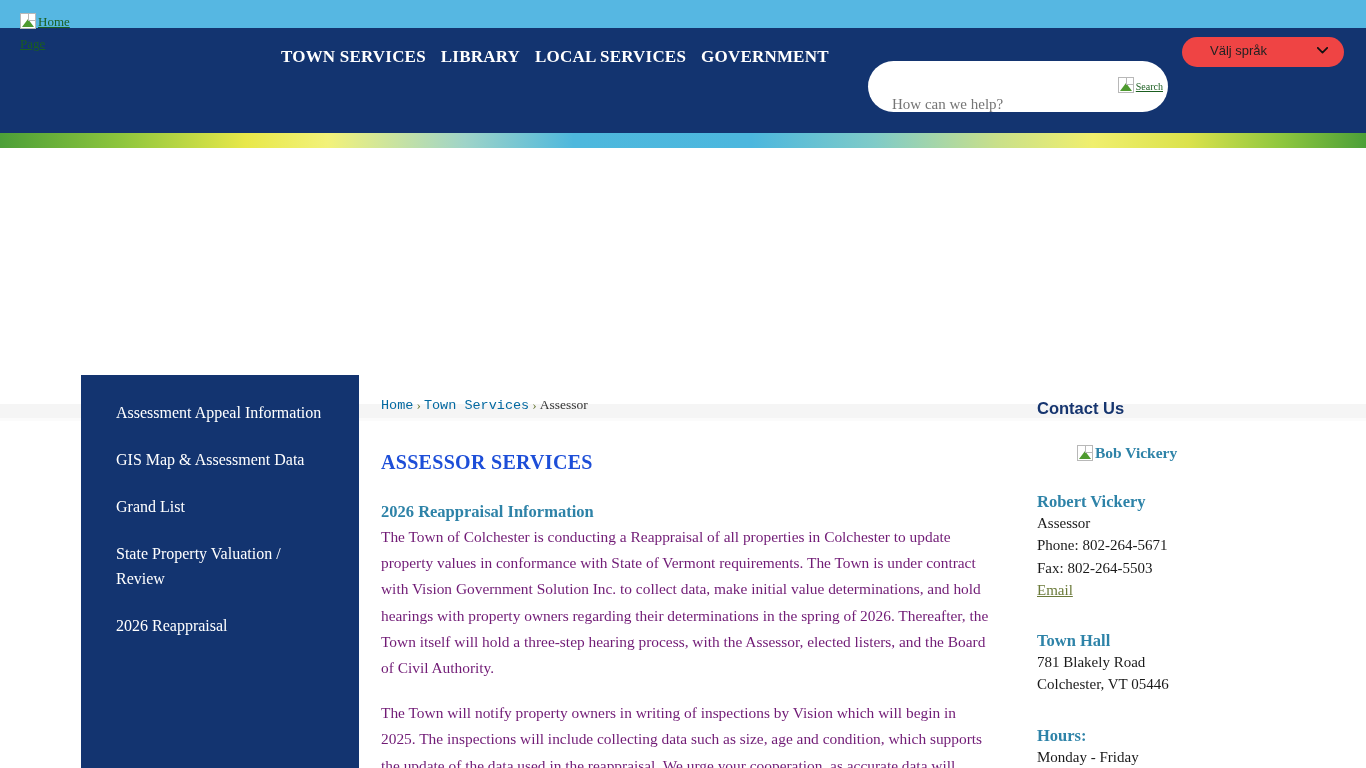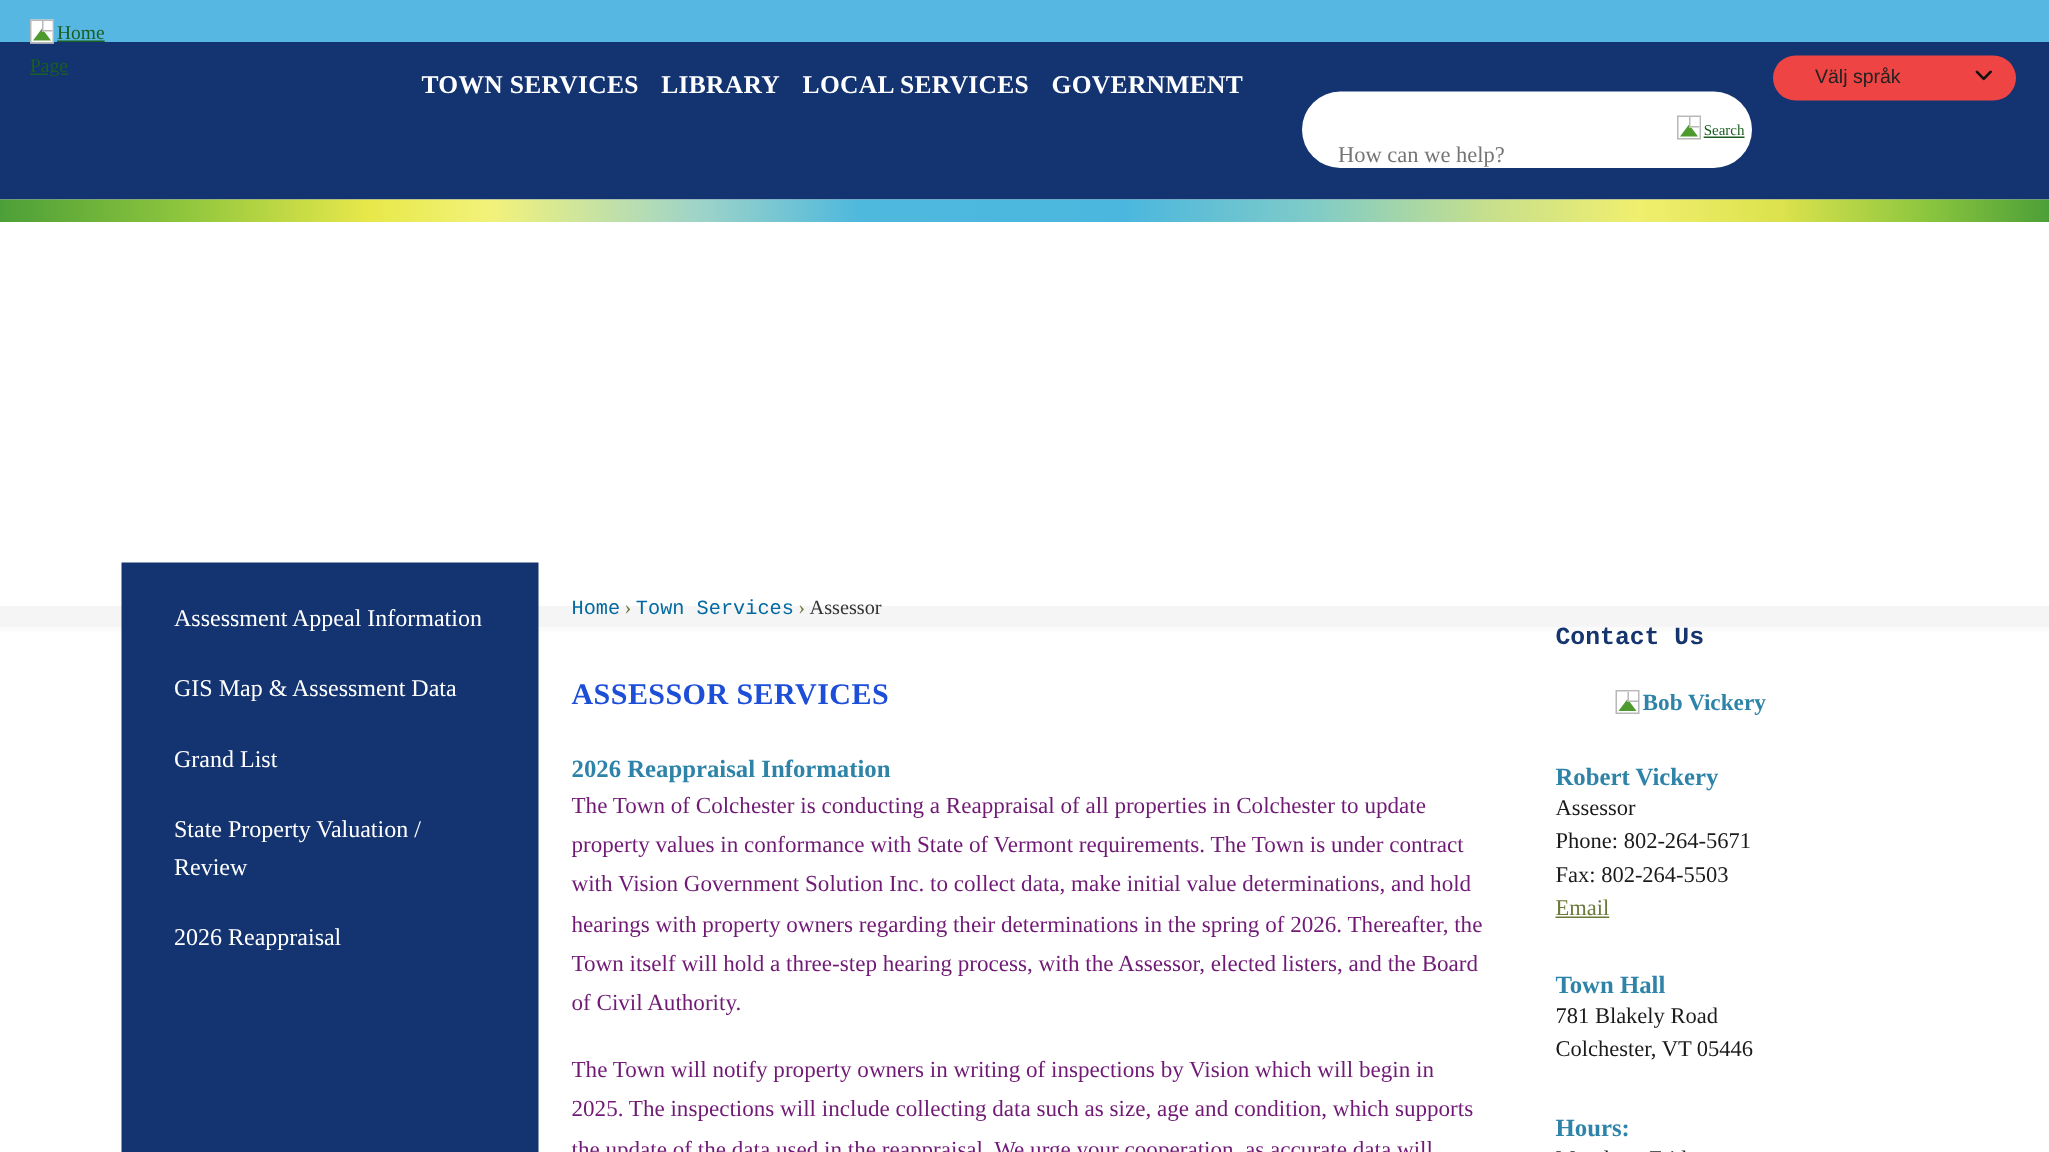--- a/index.html
+++ b/index.html
@@ -255,22 +255,22 @@
     position: absolute;
     left: 1037px; top: 399px;
     width: 260px;
     font-size: 15px;
     color: #1a1a1a;
   }
   .rail .rail-title {
     font-size: 16.5px;
     font-weight: bold;
     color: #16356f;
-    margin: 16px 0 0 0;
-    font-family: Liberation Mono, monospace;
+    margin: 0 0 0 0;
+    font-family: Liberation Sans, sans-serif;
   }
   .rail .photo {
     margin: 26px 0 0 4px;
     font-size: 15.5px;
     font-weight: bold;
     color: #2e83a8;
     white-space: nowrap;
     font-family: "Liberation Serif", "DejaVu Serif", serif;
     padding-left: 36px;
   }

